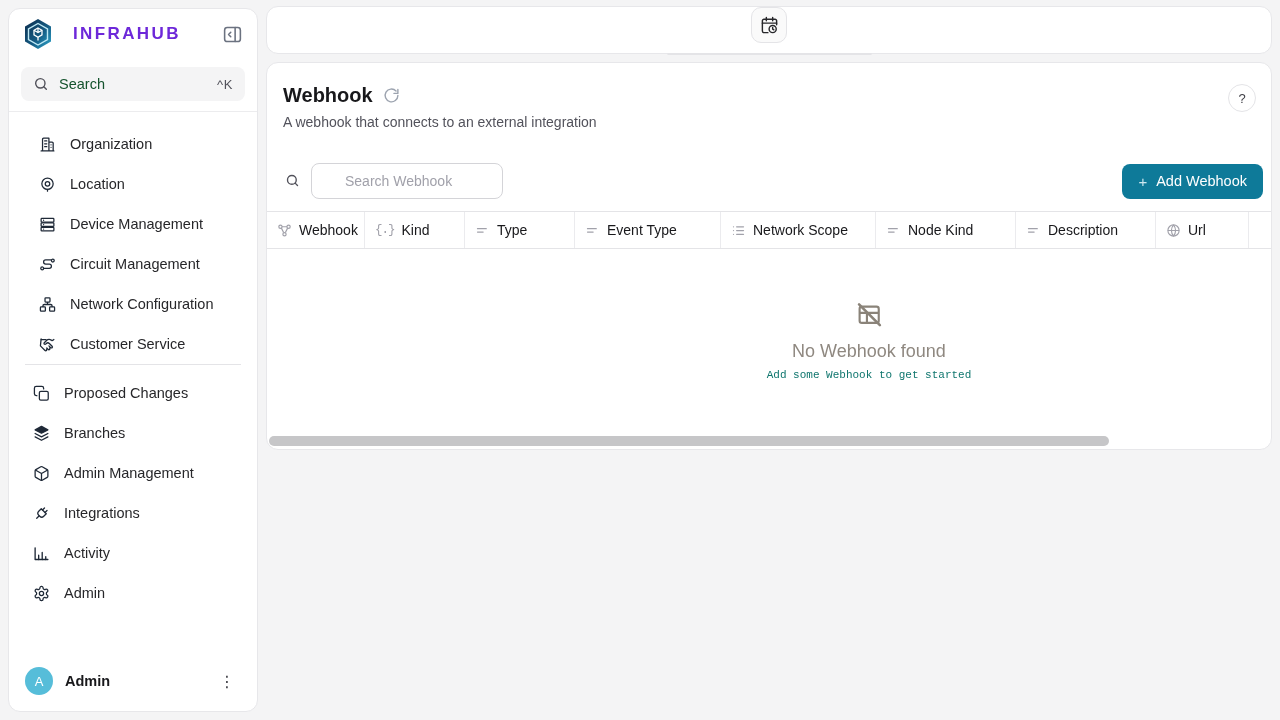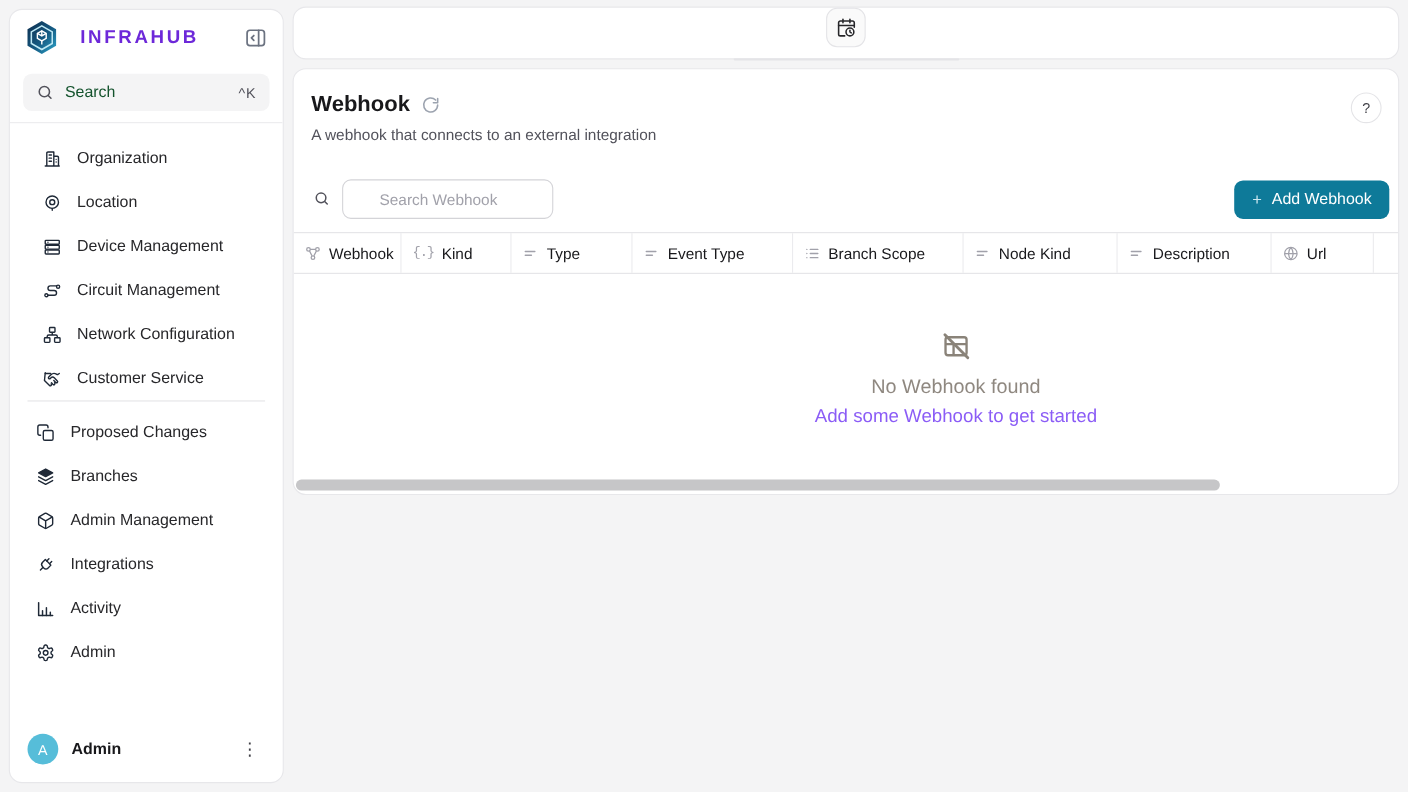--- a/index.html
+++ b/index.html
@@ -100,21 +100,21 @@
   .add-btn .plus { font-size:15px; color:#cde8f0; }
   .thead { margin-top:12px; display:flex; border-top:1px solid #e4e4e7; border-bottom:1px solid #e4e4e7; height:38px; }
   .th { display:flex; align-items:center; gap:7px; padding-left:10px; border-right:1px solid #ebebee; flex:0 0 auto; }
   .th .icon { color:#a1a1aa; }
   .th .th-label { font-size:14px; font-weight:500; color:#18181b; }
   .th-braces { color:#a1a1aa; font-size:12.5px; font-family:"Liberation Mono","DejaVu Sans Mono",monospace; letter-spacing:-1px; }
   .th-fill { flex:1 1 auto; border-right:none; }
   .empty-state { position:absolute; left:602px; top:238px; transform:translateX(-50%); text-align:center; }
   .empty-icon { display:flex; justify-content:center; color:#8a8379; margin-bottom:13px; }
   .empty-title { font-size:18px; font-weight:400; color:#8f8880; }
-  .empty-sub { margin-top:7px; font-size:17px; color:#8b5cf6; }
+  .empty-sub { margin-top:7px; font-size:11px; color:#0f766e;font-family:Liberation Mono, monospace; }
   .hscroll-thumb {
     position:absolute; left:2px; bottom:3px; width:840px; height:10px;
     background:#c6c6c8; border-radius:6px; cursor:pointer;
   }
 </style>
 </head>
 <body>
 
 <aside class="sidebar">
   <div class="logo-row">
@@ -398,21 +398,21 @@
         </svg>
       </span>
       <span class="th-label">Event Type</span>
     </div>
     <div class="th" style="width:155px">
       <span class="icon">
         <svg width="15" height="15" viewBox="0 0 24 24" fill="none" stroke="currentColor" stroke-width="2" stroke-linecap="round">
           <path d="M9 6h11M9 12h11M9 18h11M4 6h.01M4 12h.01M4 18h.01"></path>
         </svg>
       </span>
-      <span class="th-label">Branch Scope</span>
+      <span class="th-label">Network Scope</span>
     </div>
     <div class="th" style="width:140px">
       <span class="icon">
         <svg width="15" height="15" viewBox="0 0 24 24" fill="none" stroke="currentColor" stroke-width="2" stroke-linecap="round">
           <path d="M4 9h14M4 14.5h9"></path>
         </svg>
       </span>
       <span class="th-label">Node Kind</span>
     </div>
     <div class="th" style="width:140px">

